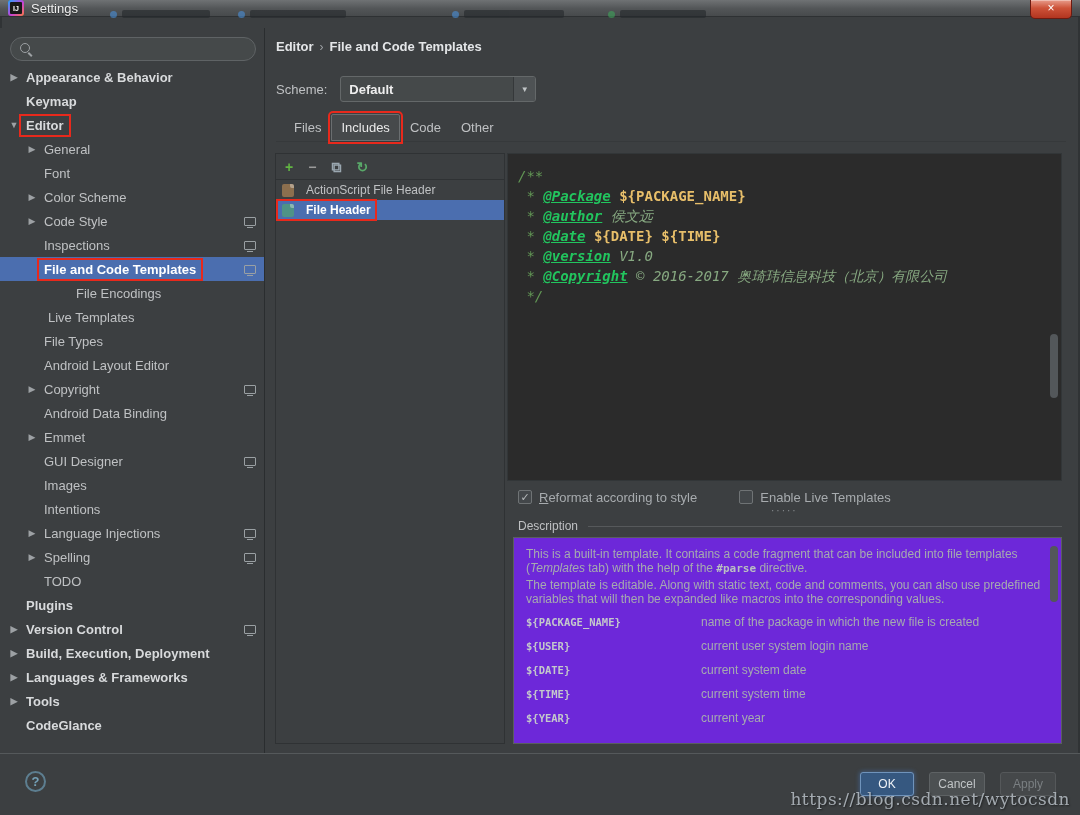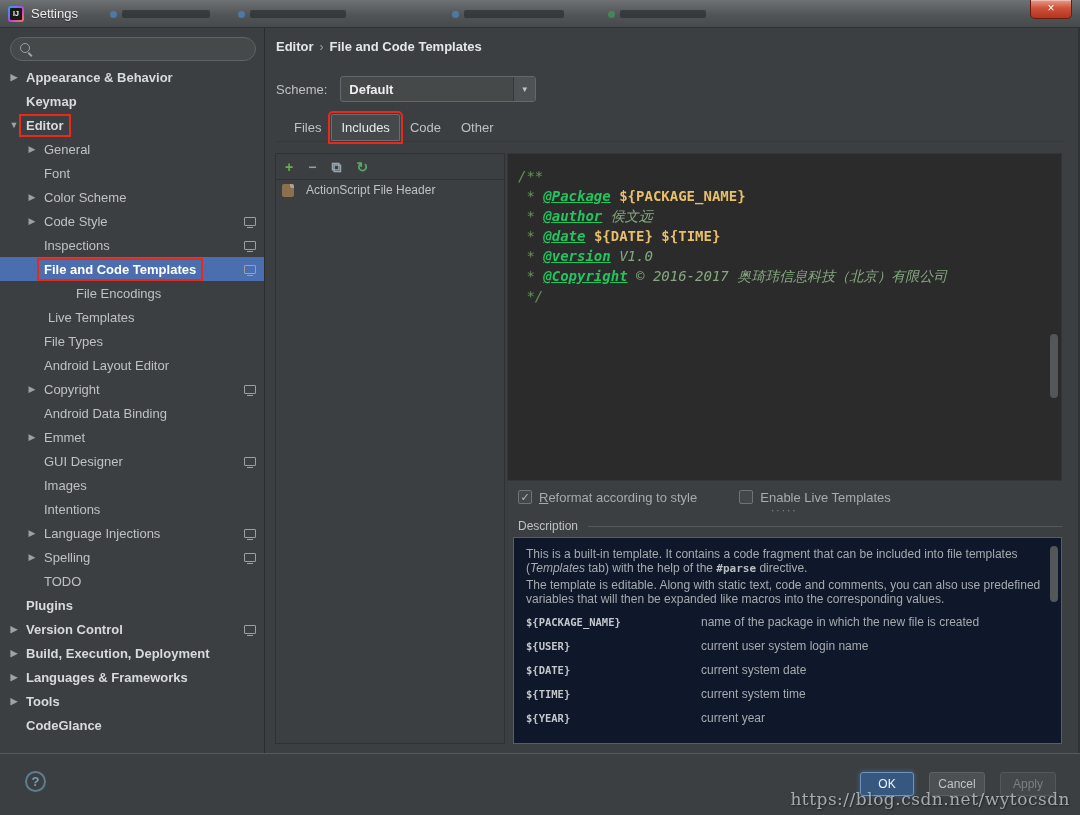--- a/index.html
+++ b/index.html
@@ -4,21 +4,21 @@
 <style>
   * { margin:0; padding:0; box-sizing:border-box; }
   html,body { background:#1e1e1e; }
   .window {
     position:relative; width:1080px; height:815px; background:#3c3f41;
     font-family:"Liberation Sans",sans-serif; overflow:hidden;
     box-shadow: inset 0 0 0 2px #303335;
   }
   
   .titlebar {
-    position:absolute; left:0; top:0; right:0; height:28px;
+    position:absolute; left:0; top:0; right:0; height:17px;
     background:linear-gradient(#6f7274,#525557 55%,#474a4c);
     border-bottom:1px solid #2e3133;
     display:flex; align-items:center; padding-left:8px;
   }
   .app-icon {
     width:16px; height:16px; border-radius:3px; background:#181818;
     border:2px solid transparent;
     background-image:linear-gradient(#181818,#181818),linear-gradient(135deg,#1da8ff,#c541d8 55%,#ff7a3d);
     background-origin:border-box; background-clip:content-box,border-box;
     color:#fff; font-size:7px; font-weight:bold; display:flex; align-items:center; justify-content:center;
@@ -91,21 +91,21 @@
   .options-row { position:absolute; left:252px; top:460px; right:18px; height:18px; display:flex; align-items:center; font-size:13px; color:#a7abae; }
   .checkbox { width:14px; height:14px; background:#43474a; border:1px solid #6f7375; border-radius:2px; margin-right:7px; display:flex; align-items:center; justify-content:center; font-size:11px; color:#b6babc; cursor:pointer; flex:0 0 14px; }
   .opt-label { cursor:default; }
   .opt-label.mnemonic::first-letter { text-decoration:underline; }
   .opt2 { margin-left:42px; }
   .focus-dots { position:absolute; left:505px; top:477px; color:#8a8e91; font-size:10px; letter-spacing:2px; }
   
   .desc-header { position:absolute; left:252px; top:491px; right:18px; display:flex; align-items:center; color:#bfc1c3; font-size:12px; }
   .desc-title { margin-right:10px; }
   .desc-line { flex:1; height:1px; background:#56595b; }
-  .desc-panel { position:absolute; left:247px; top:509px; right:18px; bottom:9px; background:#0f172a; border:1px solid #5a5e60; overflow:hidden; padding:9px 12px; font-size:12px; color:#a6abaf; line-height:14px; }
+  .desc-panel { position:absolute; left:247px; top:509px; right:18px; bottom:9px; background:#6d28d9; border:1px solid #5a5e60; overflow:hidden; padding:9px 12px; font-size:12px; color:#a6abaf; line-height:14px; }
   .desc-p { margin:0 0 2px 0; }
   .desc-p:nth-child(3) { margin-top:9px; }
   .it { font-style:italic; }
   .bmono { font-family:"DejaVu Sans Mono",monospace; font-weight:bold; font-size:11px; color:#babfc2; }
   .vars { margin-top:9px; }
   .var-row { display:flex; margin-bottom:10px; align-items:baseline; }
   .var-name { flex:0 0 175px; font-family:"DejaVu Sans Mono",monospace; font-weight:bold; font-size:10.5px; color:#c4c8cb; }
   .desc-scroll-thumb { position:absolute; right:3px; top:8px; width:8px; height:56px; background:#53575a; border-radius:4px; cursor:pointer; }
   
   .footer { position:absolute; left:0; right:0; bottom:0; height:62px; background:#3c3f41; border-top:1px solid #55595b; }
@@ -303,20 +303,26 @@
           <span class="tool-icon" style="color: rgb(154, 167, 176);">⧉</span>
           <span class="tool-icon" style="color: rgb(89, 168, 105);">↻</span>
         </div>
       <div>
           <div class="list-row">
             <span class="list-inner">
               <span class="file-icon"></span>
               <span class="list-label">ActionScript File Header</span>
             </span>
           </div>
+          <div class="list-row selected">
+            <span class="list-inner red-box">
+              <span class="file-icon"></span>
+              <span class="list-label bold">File Header</span>
+            </span>
+          </div>
         </div>
     </div>
 
     <div class="editor">
       <div class="editor-content">
           <div class="code-line"><span class="seg-cm">/**</span></div>
           <div class="code-line"><span class="seg-cm"> * </span><span class="seg-tag">@Package</span><span class="seg-cm"> </span><span class="seg-var">${PACKAGE_NAME}</span></div>
           <div class="code-line"><span class="seg-cm"> * </span><span class="seg-tag">@author</span><span class="seg-val"> 侯文远</span></div>
           <div class="code-line"><span class="seg-cm"> * </span><span class="seg-tag">@date</span><span class="seg-cm"> </span><span class="seg-var">${DATE}</span><span class="seg-cm"> </span><span class="seg-var">${TIME}</span></div>
           <div class="code-line"><span class="seg-cm"> * </span><span class="seg-tag">@version</span><span class="seg-val"> V1.0</span></div>

